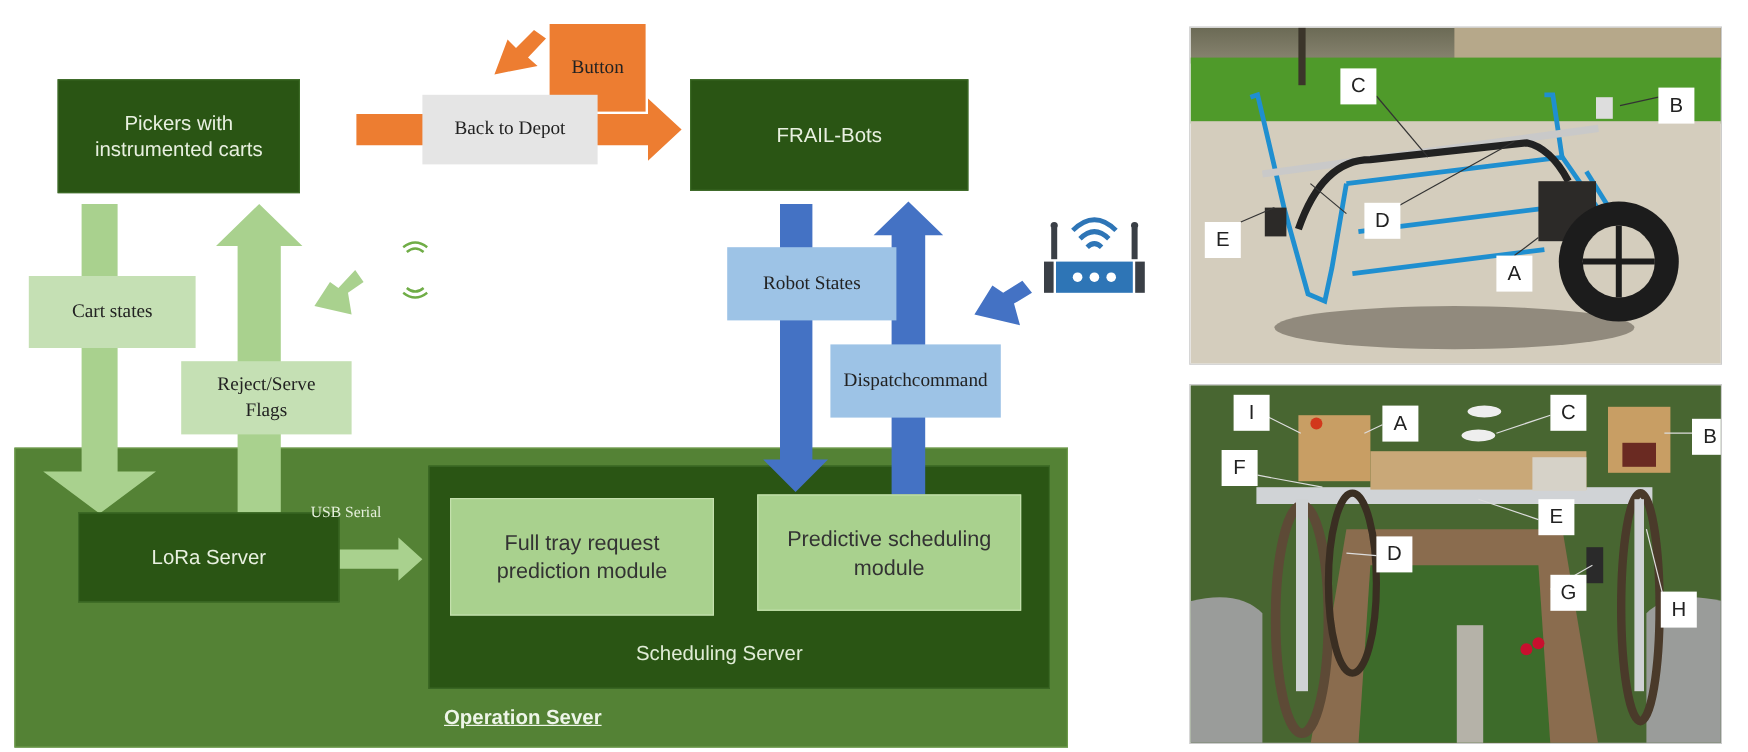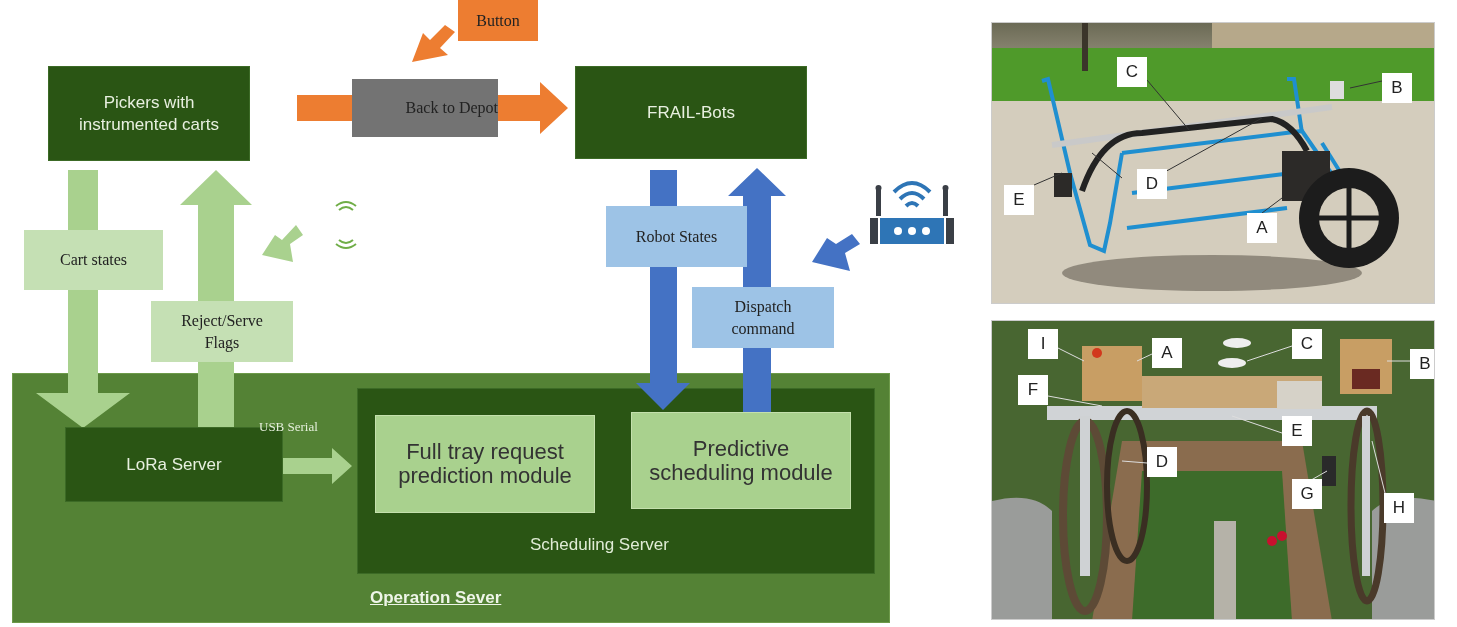--- a/index.html
+++ b/index.html
@@ -1,24 +1,24 @@
 <!DOCTYPE html>
 <html><head>
 <meta charset="utf-8">
 <style>
   html, body { margin:0; padding:0; background:#ffffff; }
   body { width:1457px; height:627px; position:relative; overflow:hidden; font-family:"Liberation Sans", sans-serif; }
   .abs { position:absolute; }
   .box { position:absolute; display:flex; align-items:center; justify-content:center; text-align:center; box-sizing:border-box; }
   .dark { background:#2a5514; color:#e8f0e0; font-size:17px; line-height:22px; border:1px solid #3c6a26; }
-  .light { background:#a9d18e; color:#333; font-size:22px; line-height:24px; border:1px solid #c4e0ad;align-items:center; }
+  .light { background:#a9d18e; color:#333; font-size:18px; line-height:24px; border:1px solid #c4e0ad;align-items:center; }
   .serif { font-family:"Liberation Serif", serif; }
   .lbl-green { background:#c5e0b4; color:#222; font-size:16px; line-height:22px; }
   .lbl-blue { background:#9dc3e6; color:#222; font-size:16px; line-height:22px; }
-  .lbl-peach { background:#737373; color:#222; font-size:16px;justify-content:flex-end; }
+  .lbl-peach { background:#e5e5e5; color:#222; font-size:16px; }
   .lbl-orange { background:#ed7d31; color:#222; font-size:16px; }
   svg.arrows { position:absolute; left:0; top:0; }
   .photo { position:absolute; overflow:hidden; border:1px solid #ccc; box-sizing:border-box; }
   .tag { position:absolute; background:#fff; color:#222; font-size:17px; width:30px; height:30px; display:flex; align-items:center; justify-content:center; }
 </style>
 </head>
 <body>
 
 <div class="abs" style="left:12px;top:373px;width:878px;height:250px;background:#548235;border:1px solid #6d9a4a;box-sizing:border-box;"></div>
 <div class="abs" style="left:370px;top:588px;color:#eef5e8;font-size:17px;font-weight:bold;text-decoration:underline;">Operation Sever</div>
@@ -47,39 +47,39 @@
   <polygon points="852,234 860,244 845,253 850,271 812,262 827,238 836,244" fill="#4472c4"></polygon>
 </svg>
 
 <div class="box dark" style="left:48px;top:66px;width:202px;height:95px;padding:0 20px;">
   <span>Pickers with instrumented carts</span>
 </div>
 <div class="box dark" style="left:575px;top:66px;width:232px;height:93px;">
   <span>FRAIL-Bots</span>
 </div>
 
-<div class="box lbl-orange serif" style="left:458px;top:0;width:80px;height:41px;">
+<div class="box lbl-orange serif" style="left:458px;top:20px;width:80px;height:73px;">
   <span>Button</span>
 </div>
 <div class="box lbl-peach serif" style="left:352px;top:79px;width:146px;height:58px;">
   <span>Back to Depot</span>
 </div>
 
 <div class="box lbl-green serif" style="left:24px;top:230px;width:139px;height:60px;">
   <span>Cart states</span>
 </div>
 <div class="box lbl-green serif" style="left:151px;top:301px;width:142px;height:61px;flex-direction:column;">
   <span>Reject/Serve</span>
   <span>Flags</span>
 </div>
 
 <div class="box lbl-blue serif" style="left:606px;top:206px;width:141px;height:61px;">
   <span>Robot States</span>
 </div>
-<div class="box lbl-blue serif" style="left:692px;top:287px;width:142px;height:61px;flex-direction:column;">
+<div class="box lbl-blue serif" style="left:692px;top:287px;width:142px;height:61px;flex-direction:row;">
   <span>Dispatch</span>
   <span>command</span>
 </div>
 
 <div class="abs" style="left:310px;top:196px;width:110px;height:60px;">
   <svg width="110" height="60" style="position:absolute;left:0;top:0;">
     <path d="M26,10 Q36,2 46,10" stroke="#70ad47" stroke-width="2" fill="none"></path>
     <path d="M29,14 Q36,8 43,14" stroke="#70ad47" stroke-width="2" fill="none"></path>
     <path d="M29,44 Q36,50 43,44" stroke="#70ad47" stroke-width="2" fill="none"></path>
     <path d="M26,48 Q36,56 46,48" stroke="#70ad47" stroke-width="2" fill="none"></path>

